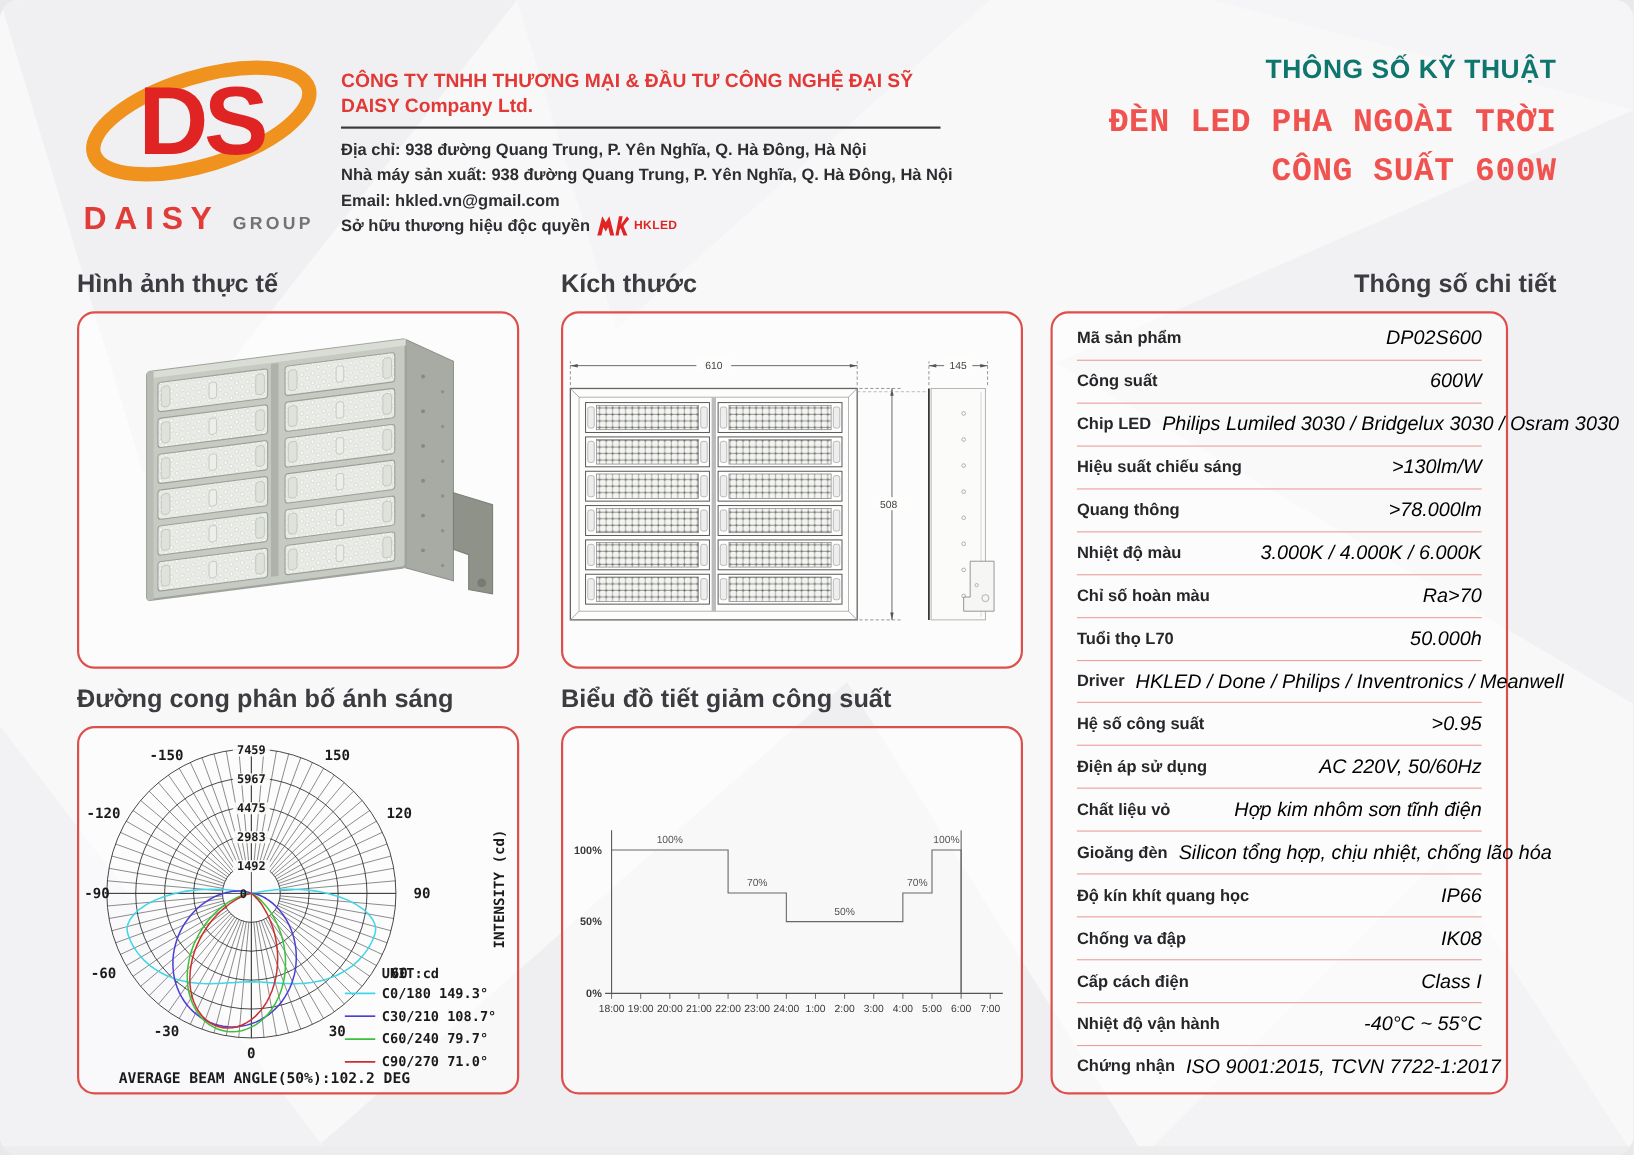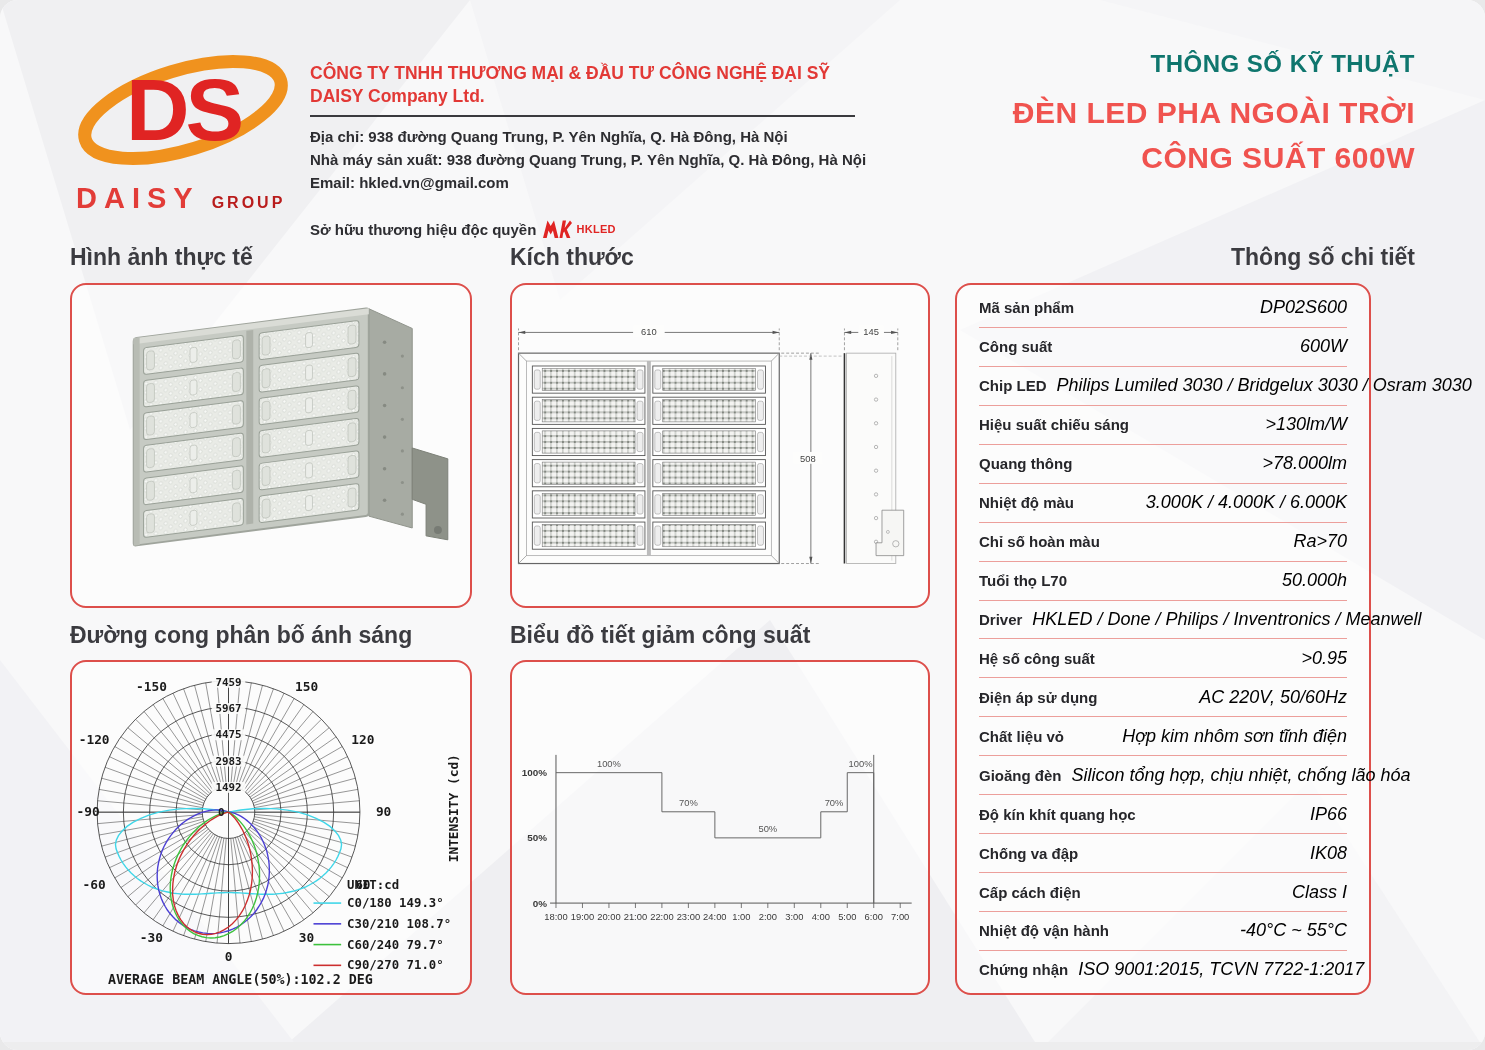--- a/index.html
+++ b/index.html
@@ -4,31 +4,31 @@
 <style>
   html,body{margin:0;padding:0;background:#e9e9ea;}
   #page{position:relative;width:1485px;height:1050px;overflow:hidden;
         background:#f7f7f8;font-family:"Liberation Sans",sans-serif;border-radius:18px;}
   #bgpat{position:absolute;inset:0;z-index:0;}
   .abs{position:absolute;}
   
   #logo-block{left:70px;top:48px;width:235px;z-index:2;}
   #logo-word{display:flex;align-items:baseline;gap:12px;margin-top:2px;padding-left:6px;}
   #logo-daisy{font-size:29px;font-weight:bold;color:#e23c38;letter-spacing:7px;}
-  #logo-group{font-size:16px;font-weight:bold;color:#b91c1c;letter-spacing:3px;}
+  #logo-group{font-size:16px;font-weight:bold;color:#737373;letter-spacing:3px;}
   #company-block{left:310px;top:62px;width:560px;z-index:2;}
   .co-red{color:#e23936;font-weight:bold;font-size:17.5px;line-height:23px;}
   #company-divider{width:545px;height:2px;background:#3a3a3e;margin:7px 0 8px 0;}
   .co-line{color:#2d2d31;font-weight:bold;font-size:15px;line-height:23px;white-space:nowrap;}
-  .tm-line{display:flex;align-items:center;gap:6px;margin-top:24px;}
+  .tm-line{display:flex;align-items:center;gap:6px;}
   #hk-brand{color:#e02423;font-weight:bold;font-size:11px;letter-spacing:0.3px;margin-left:-2px;}
   #right-head{left:950px;top:50px;width:465px;text-align:right;z-index:2;}
   #doc-title{font-size:24px;font-weight:bold;color:#0f766e;letter-spacing:0.5px;}
   .prod-title{font-size:30px;font-weight:bold;color:#f0534f;line-height:45px;letter-spacing:0.5px;}
-  #prod-titles{margin-top:12px;}
+  #prod-titles{margin-top:12px;font-family:Liberation Mono, monospace;}
   
   .sec-h{font-size:23px;font-weight:bold;color:#3b3b40;z-index:2;}
   .panel{background:rgba(255,255,255,0.55);border:2px solid #dd4f4b;border-radius:16px;
          box-sizing:border-box;z-index:2;}
   #h-photo{left:70px;top:244px;}
   #p-photo{left:70px;top:283px;width:402px;height:325px;}
   #h-dims{left:510px;top:244px;}
   #p-dims{left:510px;top:283px;width:420px;height:325px;}
   #h-specs{left:955px;top:244px;width:460px;text-align:right;}
   #p-specs{left:955px;top:283px;width:416px;height:712px;padding:4px 22px;display:flex;flex-direction:column;}

